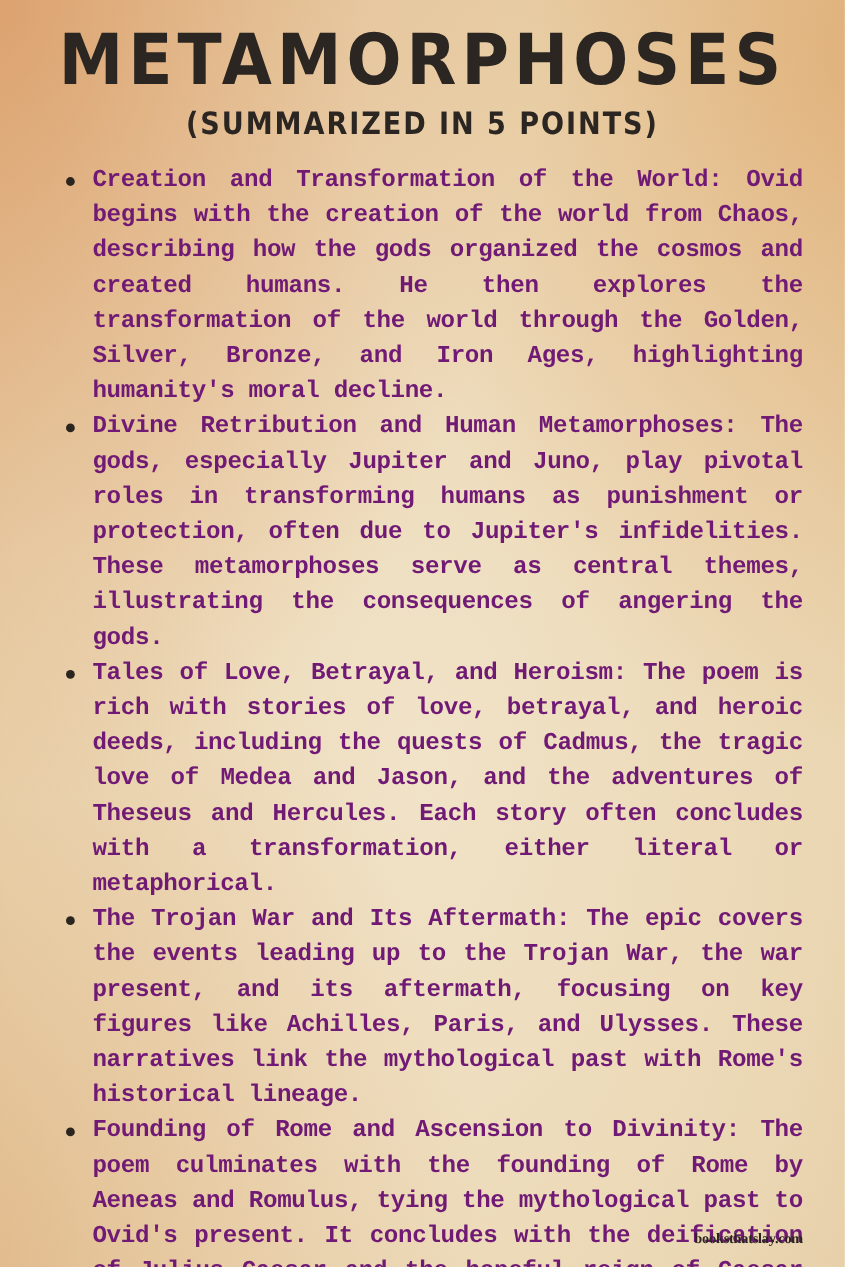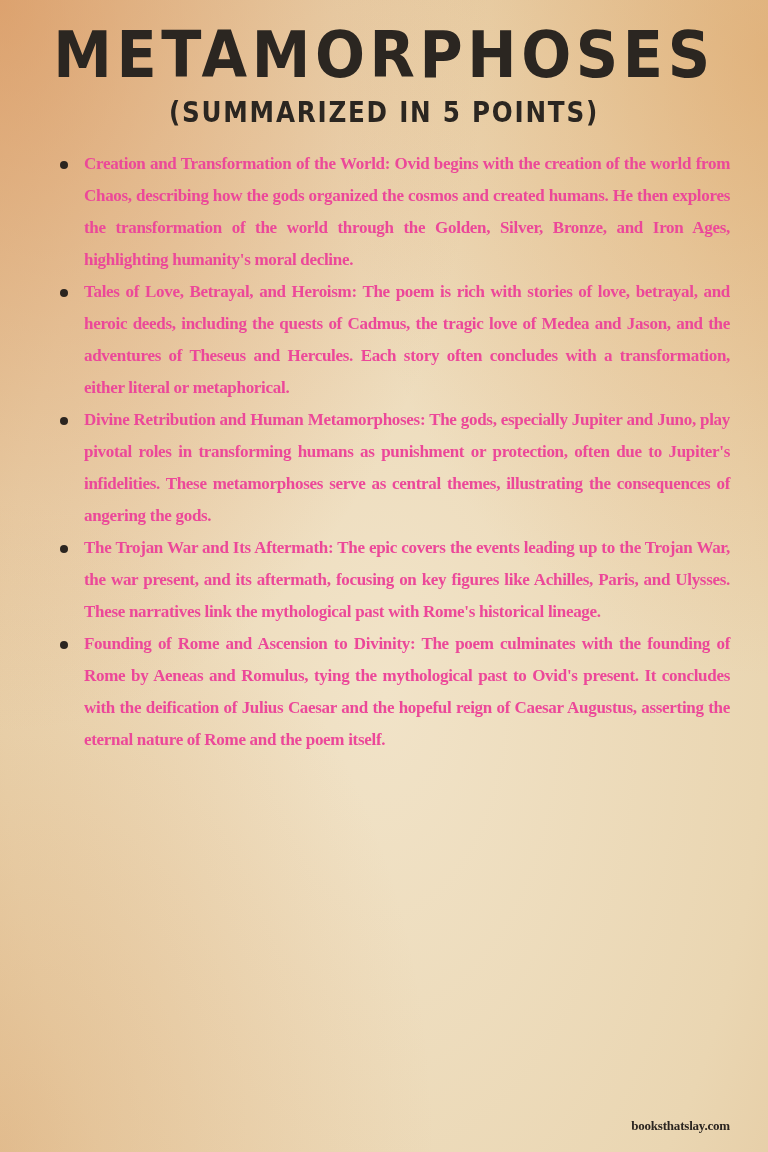--- a/index.html
+++ b/index.html
@@ -35,26 +35,26 @@
     transform:scaleX(0.88);
     line-height:34px;
   }
   ul.points {
     position:absolute; left:58px; top:148px; width:672px;
     margin:0; padding:0; list-style:none;
   }
   ul.points li {
     position:relative;
     padding-left:26px;
-    font-family:Liberation Serif, serif;
+    font-family:Liberation Mono, monospace;
     font-weight:bold;
-    font-size:17px;
+    font-size:22px;
     line-height:32px;
     text-align:justify;
-    color:#ec4899;
+    color:#701a75;
     letter-spacing:-0.3px;
   }
   ul.points li .bullet {
     position:absolute; left:2px; top:13px;
     width:8px; height:8px; border-radius:50%;
     background:#2b2520;
   }
   .footer {
     position:absolute; right:38px; top:1118px;
     font-family:Liberation Serif, serif;
@@ -69,25 +69,25 @@
 <div class="title">METAMORPHOSES</div>
 <div class="subtitle">(SUMMARIZED IN 5 POINTS)</div>
 
 <ul class="points">
   <li>
     <span class="bullet"></span>
     <span>Creation and Transformation of the World: Ovid begins with the creation of the world from Chaos, describing how the gods organized the cosmos and created humans. He then explores the transformation of the world through the Golden, Silver, Bronze, and Iron Ages, highlighting humanity's moral decline.</span>
   </li>
   <li>
     <span class="bullet"></span>
-    <span>Tales of Love, Betrayal, and Heroism: The poem is rich with stories of love, betrayal, and heroic deeds, including the quests of Cadmus, the tragic love of Medea and Jason, and the adventures of Theseus and Hercules. Each story often concludes with a transformation, either literal or metaphorical.</span>
+    <span>Divine Retribution and Human Metamorphoses: The gods, especially Jupiter and Juno, play pivotal roles in transforming humans as punishment or protection, often due to Jupiter's infidelities. These metamorphoses serve as central themes, illustrating the consequences of angering the gods.</span>
   </li>
   <li>
     <span class="bullet"></span>
-    <span>Divine Retribution and Human Metamorphoses: The gods, especially Jupiter and Juno, play pivotal roles in transforming humans as punishment or protection, often due to Jupiter's infidelities. These metamorphoses serve as central themes, illustrating the consequences of angering the gods.</span>
+    <span>Tales of Love, Betrayal, and Heroism: The poem is rich with stories of love, betrayal, and heroic deeds, including the quests of Cadmus, the tragic love of Medea and Jason, and the adventures of Theseus and Hercules. Each story often concludes with a transformation, either literal or metaphorical.</span>
   </li>
   <li>
     <span class="bullet"></span>
     <span>The Trojan War and Its Aftermath: The epic covers the events leading up to the Trojan War, the war present, and its aftermath, focusing on key figures like Achilles, Paris, and Ulysses. These narratives link the mythological past with Rome's historical lineage.</span>
   </li>
   <li>
     <span class="bullet"></span>
     <span>Founding of Rome and Ascension to Divinity: The poem culminates with the founding of Rome by Aeneas and Romulus, tying the mythological past to Ovid's present. It concludes with the deification of Julius Caesar and the hopeful reign of Caesar Augustus, asserting the eternal nature of Rome and the poem itself.</span>
   </li>
 </ul>

